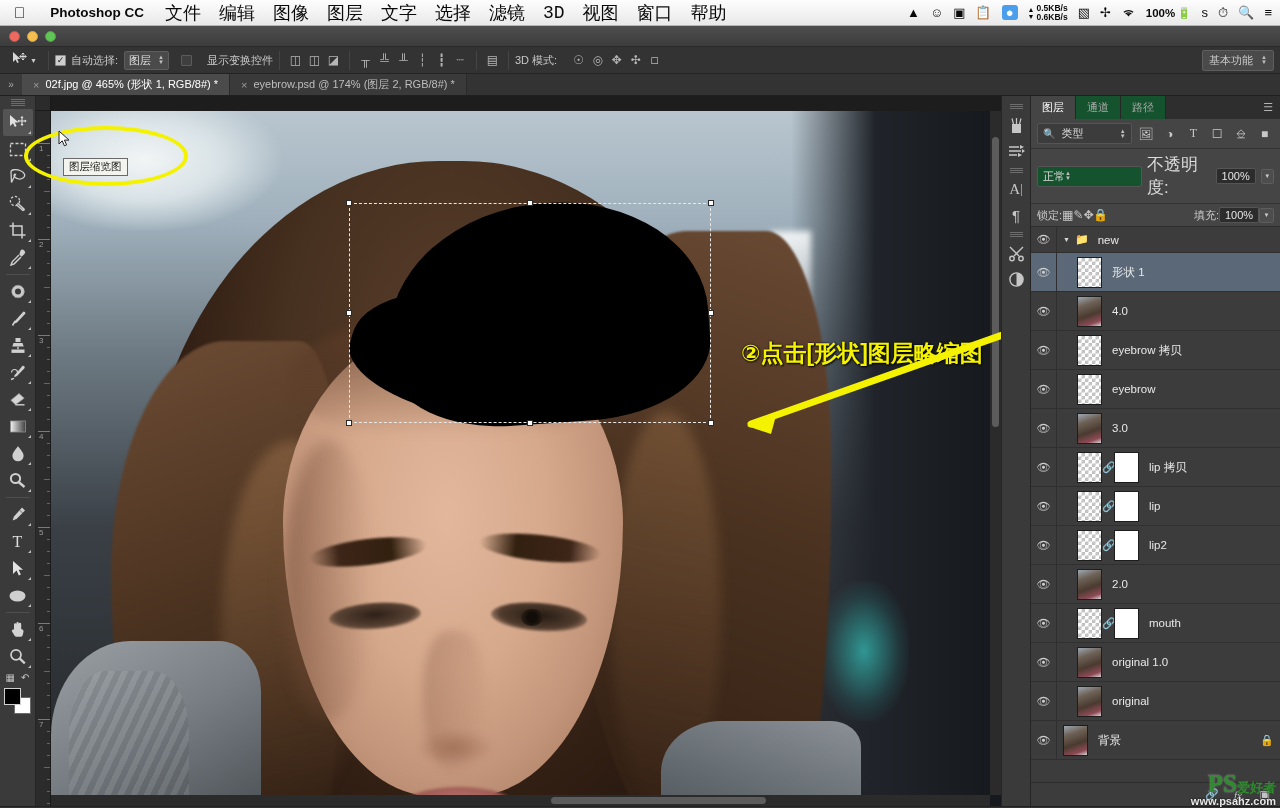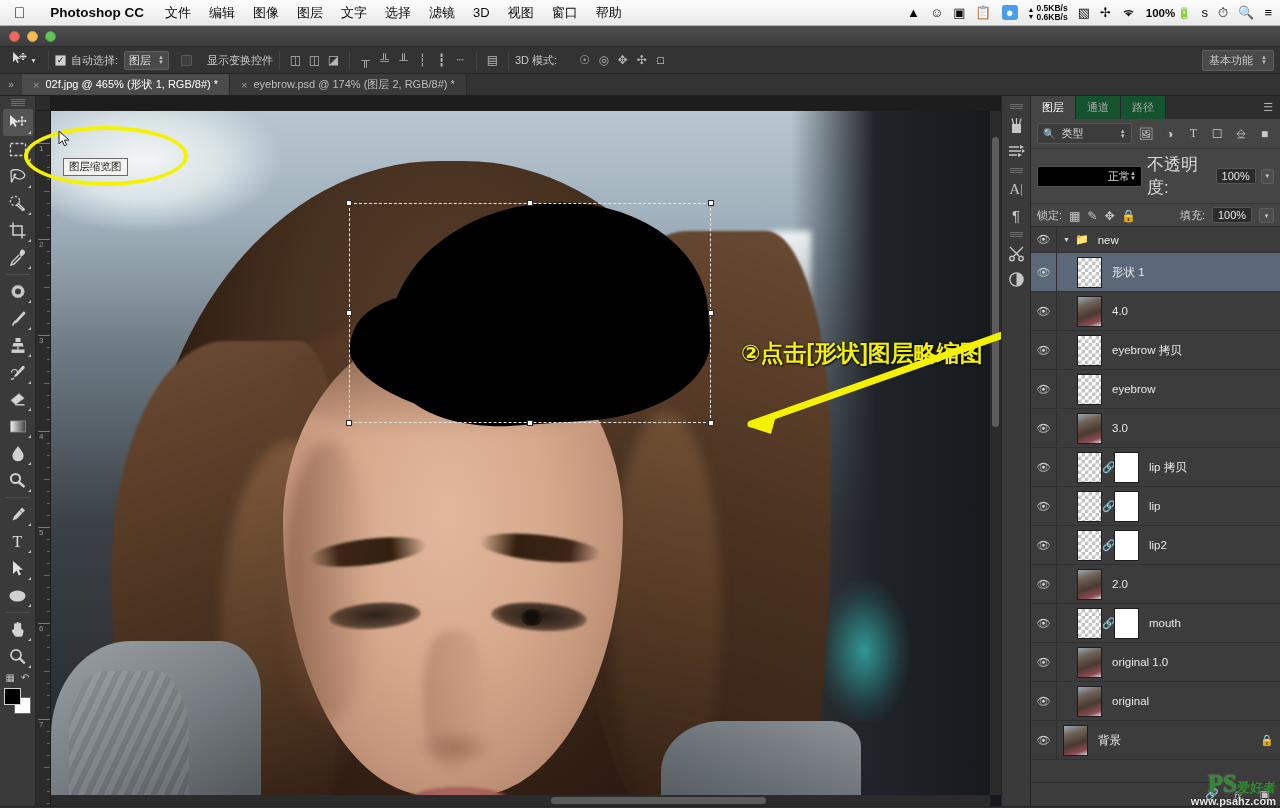--- a/index.html
+++ b/index.html
@@ -14,21 +14,21 @@
   #macbar {
     height: 26px; width: 1280px;
     background: linear-gradient(#fdfdfd, #e9e9e9);
     border-bottom: 1px solid #b4b4b4;
     display: flex; align-items: center;
     font-size: 13px; color: #0a0a0a;
     position: relative; z-index: 60;
   }
   #macbar .apple { padding: 0 13px 0 14px; font-size: 15px; line-height: 1; }
   #macbar .appname { font-weight: bold; font-size: 13.5px; padding: 0 12px; }
-  #macbar .mi { padding: 0 9px; font-size: 13px; }
+  #macbar .mi { padding: 0 9px; font-size: 18px; font-family: Liberation Mono, monospace; }
   #macbar .spacer { flex: 1; }
   #macbar .right { display: flex; align-items: center; padding-right: 8px; gap: 10px; }
   #macbar .ricon { font-size: 13px; line-height: 1; display: flex; align-items: center; }
   .netspeed { font-size: 8.5px; font-weight: bold; line-height: 9px; display: flex; align-items: center; gap: 2px; }
   .netspeed .arrows { display: flex; flex-direction: column; font-size: 7px; line-height: 7px; }
   .netspeed .vals { display: flex; flex-direction: column; }
   .hl-icon { background: #4a9eeb; border-radius: 3px; padding: 1px 4px; color: #fff; font-size: 10px; }
   .batt { display: flex; align-items: center; gap: 2px; font-size: 11.5px; font-weight: bold; }
 
   
@@ -145,28 +145,28 @@
   .ptab { padding: 0 11px; display: flex; align-items: center; font-size: 11px; color: #a8a8a8;
           background: #14532d; border-right: 1px solid #262626; }
   .ptab.active { background: #454545; color: #ffffff; }
   .pmenu { margin-left: auto; display: flex; align-items: center; padding: 0 7px; color: #b5b5b5; font-size: 11px; }
   .prow { display: flex; align-items: center; padding: 4px 6px; gap: 5px; background: #454545;
           border-bottom: 1px solid #333; }
   .filter-sel { background: #3c3c3c; border: 1px solid #555; border-radius: 2px; display: flex;
                 align-items: center; gap: 6px; padding: 2px 5px; font-size: 11px; color: #dcdcdc; width: 96px; }
   .fic { width: 19px; height: 18px; display: flex; align-items: center; justify-content: center;
          color: #c8c8c8; font-size: 12px; }
-  .blend-sel { background: #000000; border: 1px solid #555; border-radius: 2px; display: flex;
+  .blend-sel { background: #14532d; border: 1px solid #555; border-radius: 2px; display: flex;
                align-items: center; padding: 2px 5px; font-size: 11px; color: #dcdcdc; width: 118px;
-               justify-content: flex-end; }
+               justify-content: flex-start; }
   .numfield { background: #2c2c2c; border: 1px solid #555; border-radius: 2px; padding: 1px 4px;
               font-size: 11px; color: #e4e4e4; min-width: 40px; text-align: center; }
   .drop-b { background: #4d4d4d; border: 1px solid #5d5d5d; border-radius: 2px; width: 15px; height: 15px;
             display: flex; align-items: center; justify-content: center; font-size: 6px; color: #ccc; }
-  .lockrow { display: flex; align-items: flex-end; padding: 3px 6px; gap: 7px; background: #454545;
+  .lockrow { display: flex; align-items: center; padding: 3px 6px; background: #454545;
              font-size: 11px; color: #cfcfcf; border-bottom: 1px solid #2e2e2e; }
   .lic { color: #c6c6c6; font-size: 12px; display: flex; align-items: center; }
 
   #layerlist { flex: 1; overflow: hidden; background: #3c3c3c; }
   .layer { height: 39px; display: flex; align-items: center; border-bottom: 1px solid #303030;
            padding-right: 6px; position: relative; }
   .layer.sel { background: #5a6878; }
   .eye { width: 26px; display: flex; align-items: center; justify-content: center;
          color: #cfcfcf; font-size: 11px; flex-shrink: 0; }
   .eyecell { width: 26px; flex-shrink: 0; border-right: 1px solid #2f2f2f; height: 100%;
@@ -296,21 +296,21 @@
   <div class="ob-sep"></div>
   <div class="align-ic">╥</div>
   <div class="align-ic">╩</div>
   <div class="align-ic">╨</div>
   <div class="align-ic">┆</div>
   <div class="align-ic">┇</div>
   <div class="align-ic">┈</div>
   <div class="ob-sep"></div>
   <div class="align-ic">▤</div>
   <div class="ob-sep"></div>
-  <span style="margin-right:18px;">3D 模式:</span>
+  <span style="margin-right:12px;">3D 模式:</span>
   <div class="align-ic">☉</div>
   <div class="align-ic">◎</div>
   <div class="align-ic">✥</div>
   <div class="align-ic">✣</div>
   <div class="align-ic">◽</div>
   <div class="ws-btn">
     <span>基本功能</span>
     <span class="stepper">
         <span>▲</span>
         <span>▼</span>

